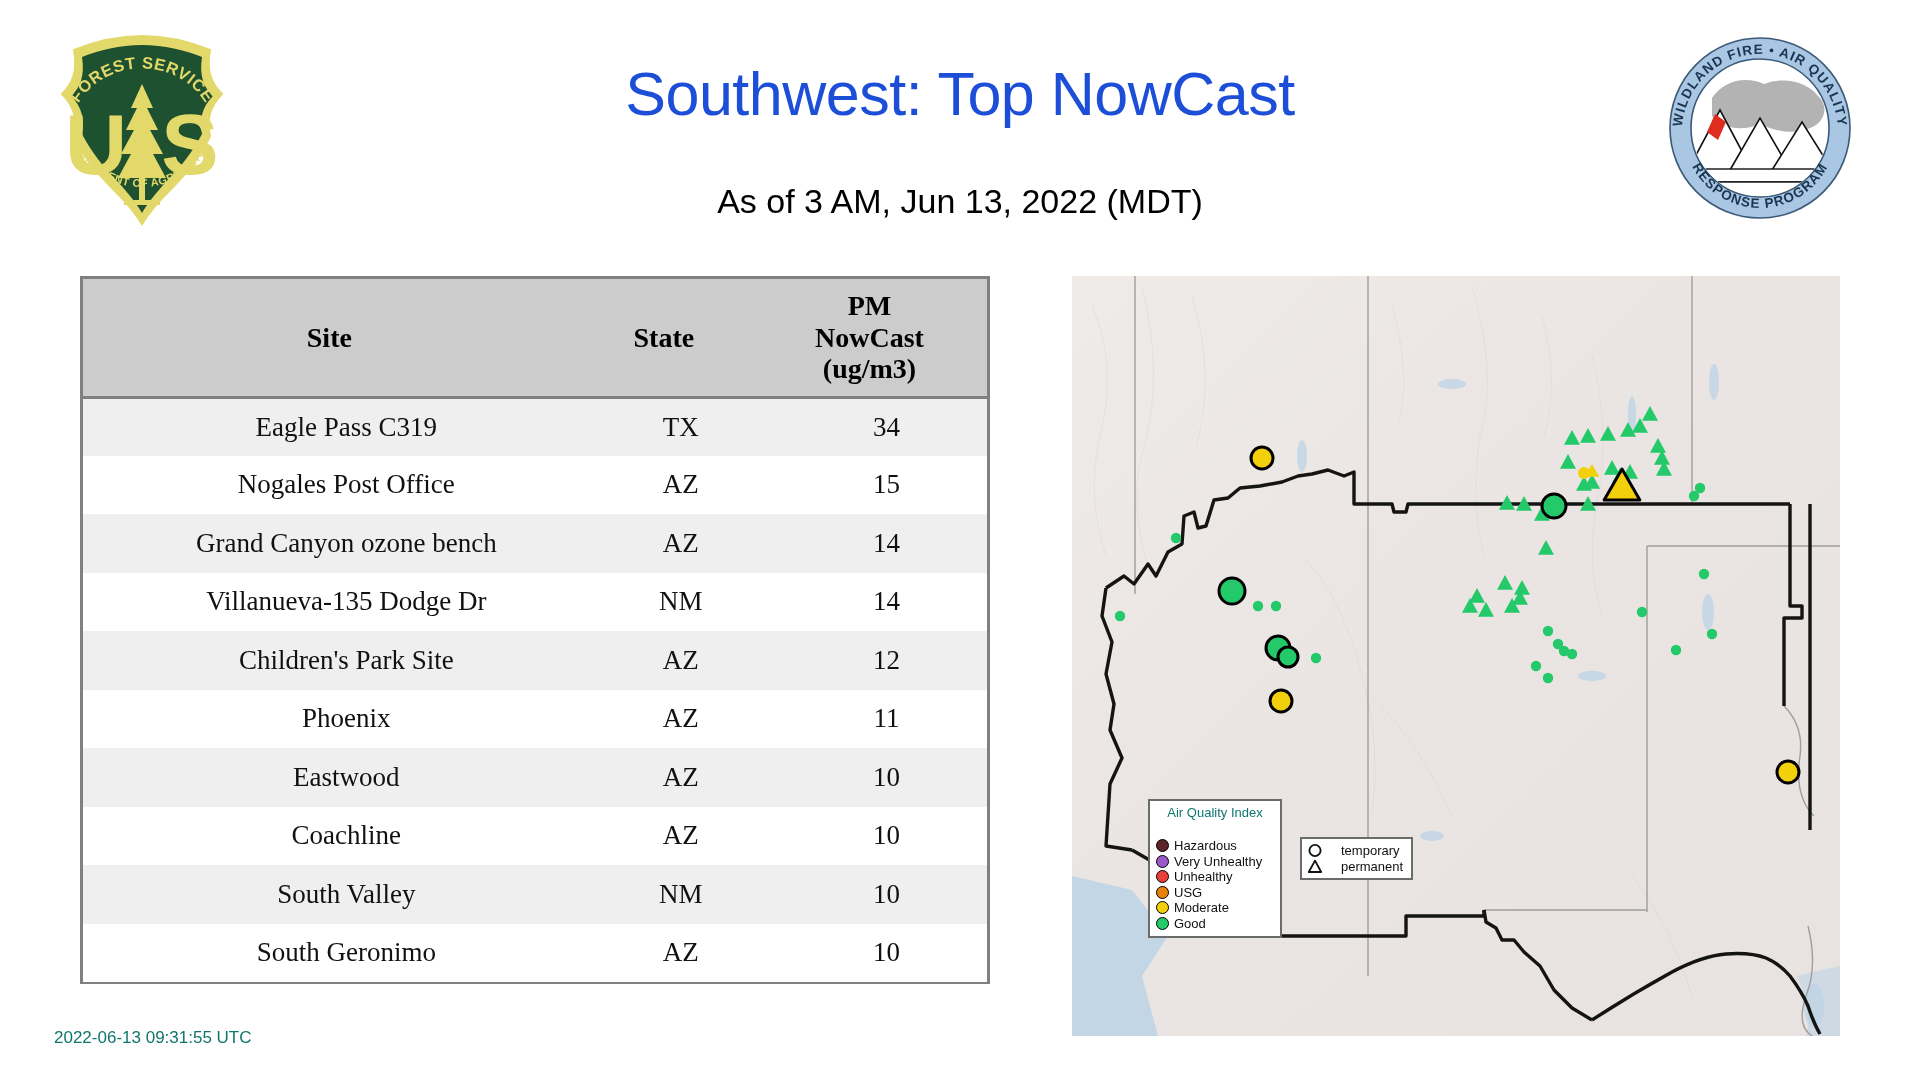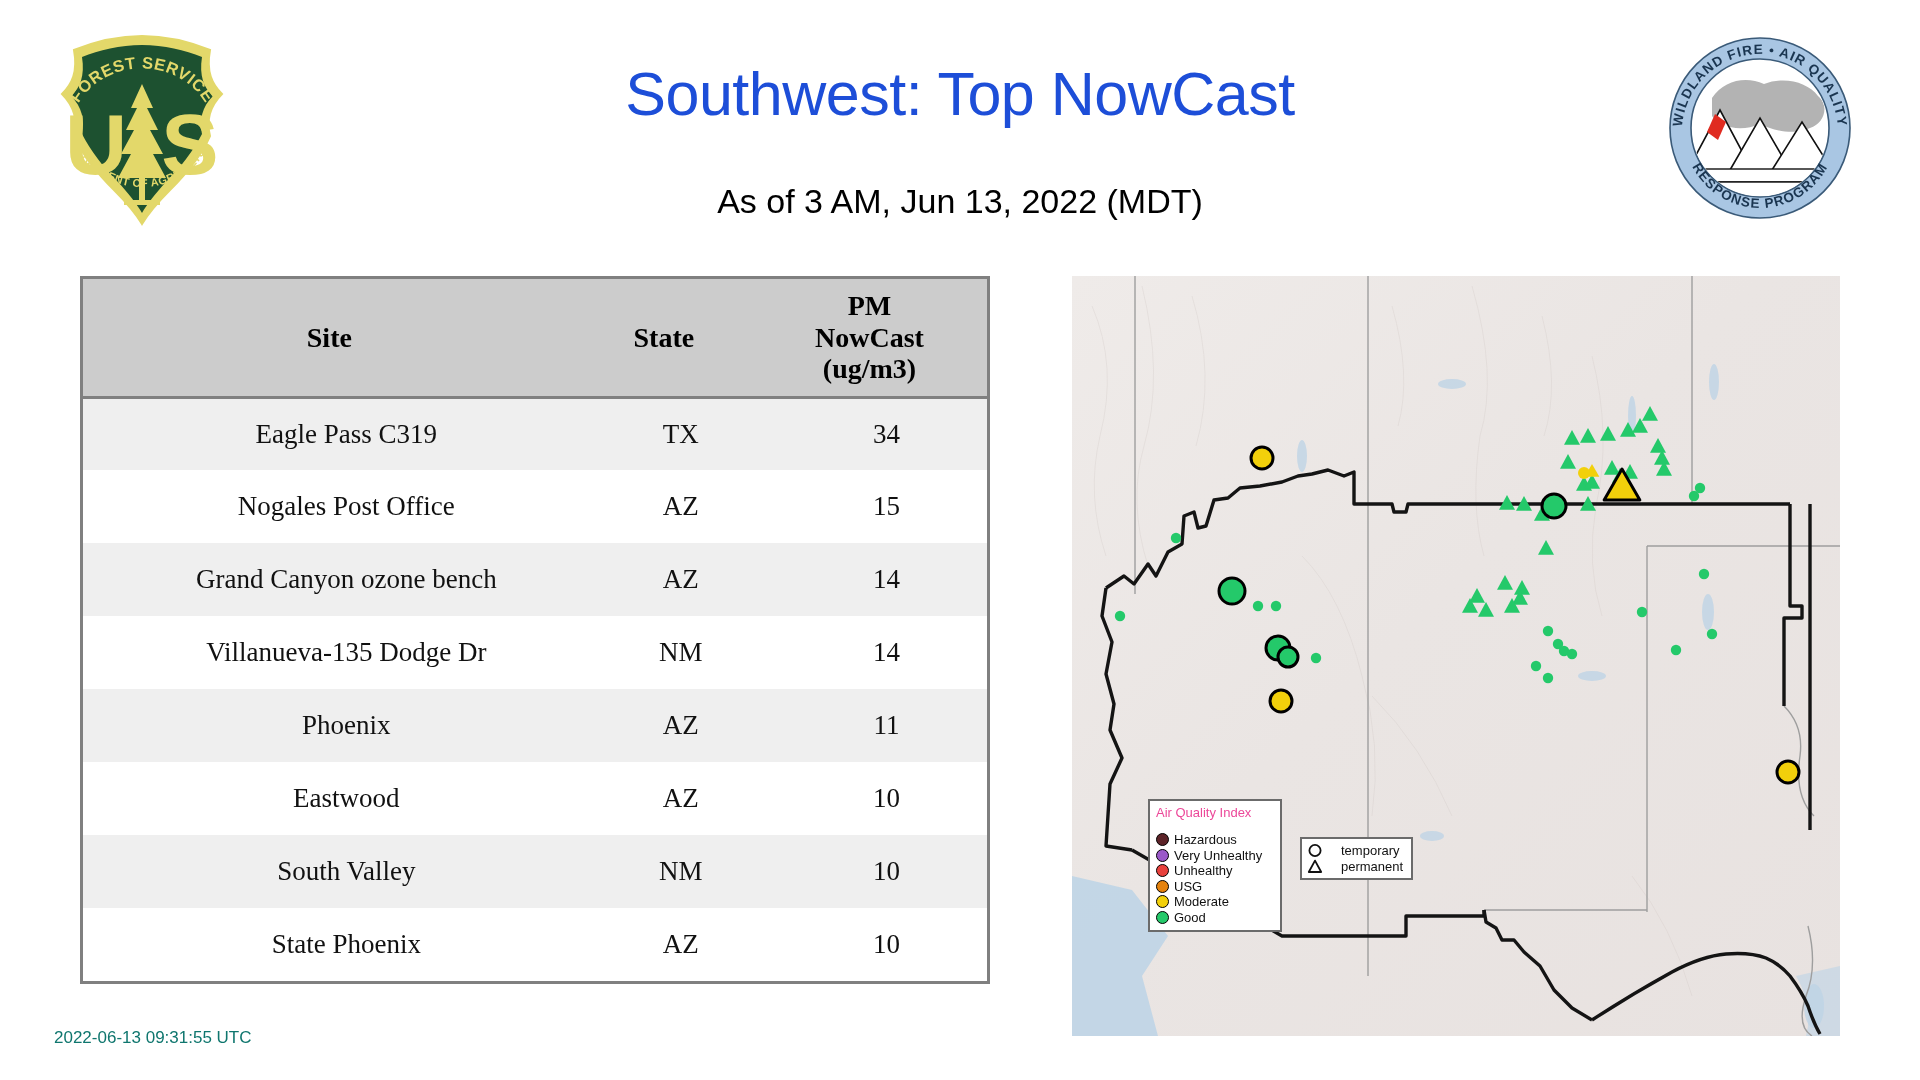--- a/index.html
+++ b/index.html
@@ -69,21 +69,21 @@
   }
   .map-svg { position: absolute; left: 0; top: 0; width: 768px; height: 760px; }
 
   .legend-aqi {
     position: absolute; left: 76px; top: 523px;
     width: 134px;
     background: #ffffff; border: 2px solid #6b6b6b;
     padding: 4px 6px 5px 6px;
     font-family: "Liberation Sans", sans-serif;
   }
-  .legend-aqi .lg-title { font-size: 13px; color: #ec4899; margin-bottom: 12px; }
+  .legend-aqi .lg-title { font-size: 13px; color: #0f766e; text-align: center; margin-bottom: 18px; }
   .legend-aqi .lg-row { display: flex; align-items: center; gap: 5px; height: 15.5px; }
   .legend-aqi .swatch {
     width: 13px; height: 13px; border-radius: 50%;
     border: 1.6px solid #000; flex: 0 0 auto;
   }
   .legend-aqi .lg-label { font-size: 13px; color: #111; white-space: nowrap; }
 
   .legend-shape {
     position: absolute; left: 228px; top: 561px;
     background: #ffffff; border: 2px solid #6b6b6b;
@@ -196,36 +196,46 @@
             <td>Grand Canyon ozone bench</td>
             <td>AZ</td>
             <td>14</td>
           </tr>
           <tr>
             <td>Villanueva-135 Dodge Dr</td>
             <td>NM</td>
             <td>14</td>
           </tr>
           <tr>
+            <td>Children's Park Site</td>
+            <td>AZ</td>
+            <td>12</td>
+          </tr>
+          <tr>
             <td>Phoenix</td>
             <td>AZ</td>
             <td>11</td>
           </tr>
           <tr>
             <td>Eastwood</td>
+            <td>AZ</td>
+            <td>10</td>
+          </tr>
+          <tr>
+            <td>Coachline</td>
             <td>AZ</td>
             <td>10</td>
           </tr>
           <tr>
             <td>South Valley</td>
             <td>NM</td>
             <td>10</td>
           </tr>
           <tr>
-            <td>State Phoenix</td>
+            <td>South Geronimo</td>
             <td>AZ</td>
             <td>10</td>
           </tr>
         </tbody>
     </table>
   </div>
 
   <div class="timestamp">2022-06-13 09:31:55 UTC</div>
 
   <div class="map-panel">

